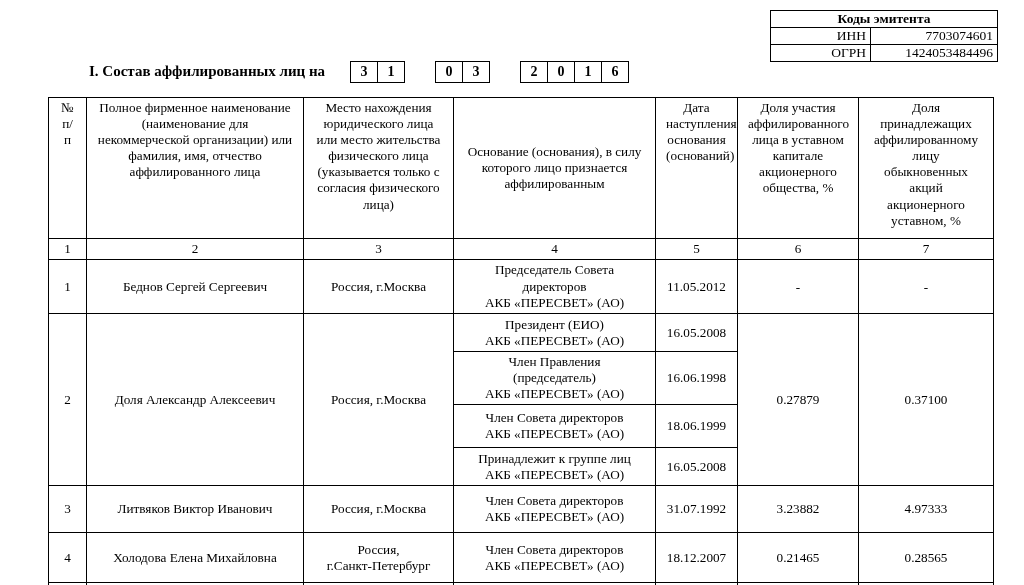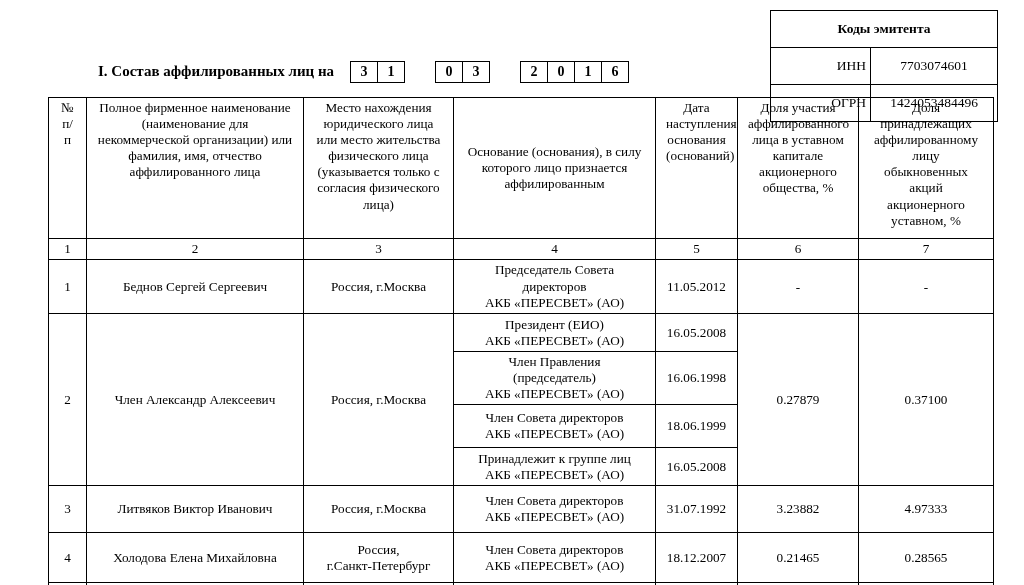--- a/index.html
+++ b/index.html
@@ -18,32 +18,32 @@
   .codes-box {
     position: absolute;
     left: 770px;
     top: 10px;
     width: 228px;
     border-collapse: collapse;
     font-size: 13.5px;
   }
   .codes-box td, .codes-box th {
     border: 1px solid #000;
-    padding: 10px 4px;
+    padding: 0 4px;
     height: 17px;
     line-height: 16px;
   }
   .codes-box th { font-weight: bold; text-align: center; }
   .codes-box td.lbl { width: 100px; text-align: right; }
-  .codes-box td.val { text-align: center; }
+  .codes-box td.val { text-align: right; }
 
   
   .section-title {
     position: absolute;
-    left: 98px;
+    left: 89px;
     top: 63px;
     font-size: 15px;
     font-weight: bold;
     white-space: nowrap;
   }
   .date-group {
     position: absolute;
     top: 61px;
     display: flex;
   }
@@ -172,21 +172,21 @@
       <td class="body">Председатель Совета
 директоров
 АКБ «ПЕРЕСВЕТ» (АО)</td>
       <td class="body">11.05.2012</td>
       <td class="body">-</td>
       <td class="body">-</td>
     </tr>
 
     <tr class="r2a">
       <td class="body" rowspan="4">2</td>
-      <td class="body" rowspan="4">Член Александр Алексеевич</td>
+      <td class="body" rowspan="4">Доля Александр Алексеевич</td>
       <td class="body" rowspan="4">Россия, г.Москва</td>
       <td class="body">Президент (ЕИО)
 АКБ «ПЕРЕСВЕТ» (АО)</td>
       <td class="body">16.05.2008</td>
       <td class="body" rowspan="4">0.27879</td>
       <td class="body" rowspan="4">0.37100</td>
     </tr>
     <tr class="r2b">
       <td class="body">Член Правления
 (председатель)

